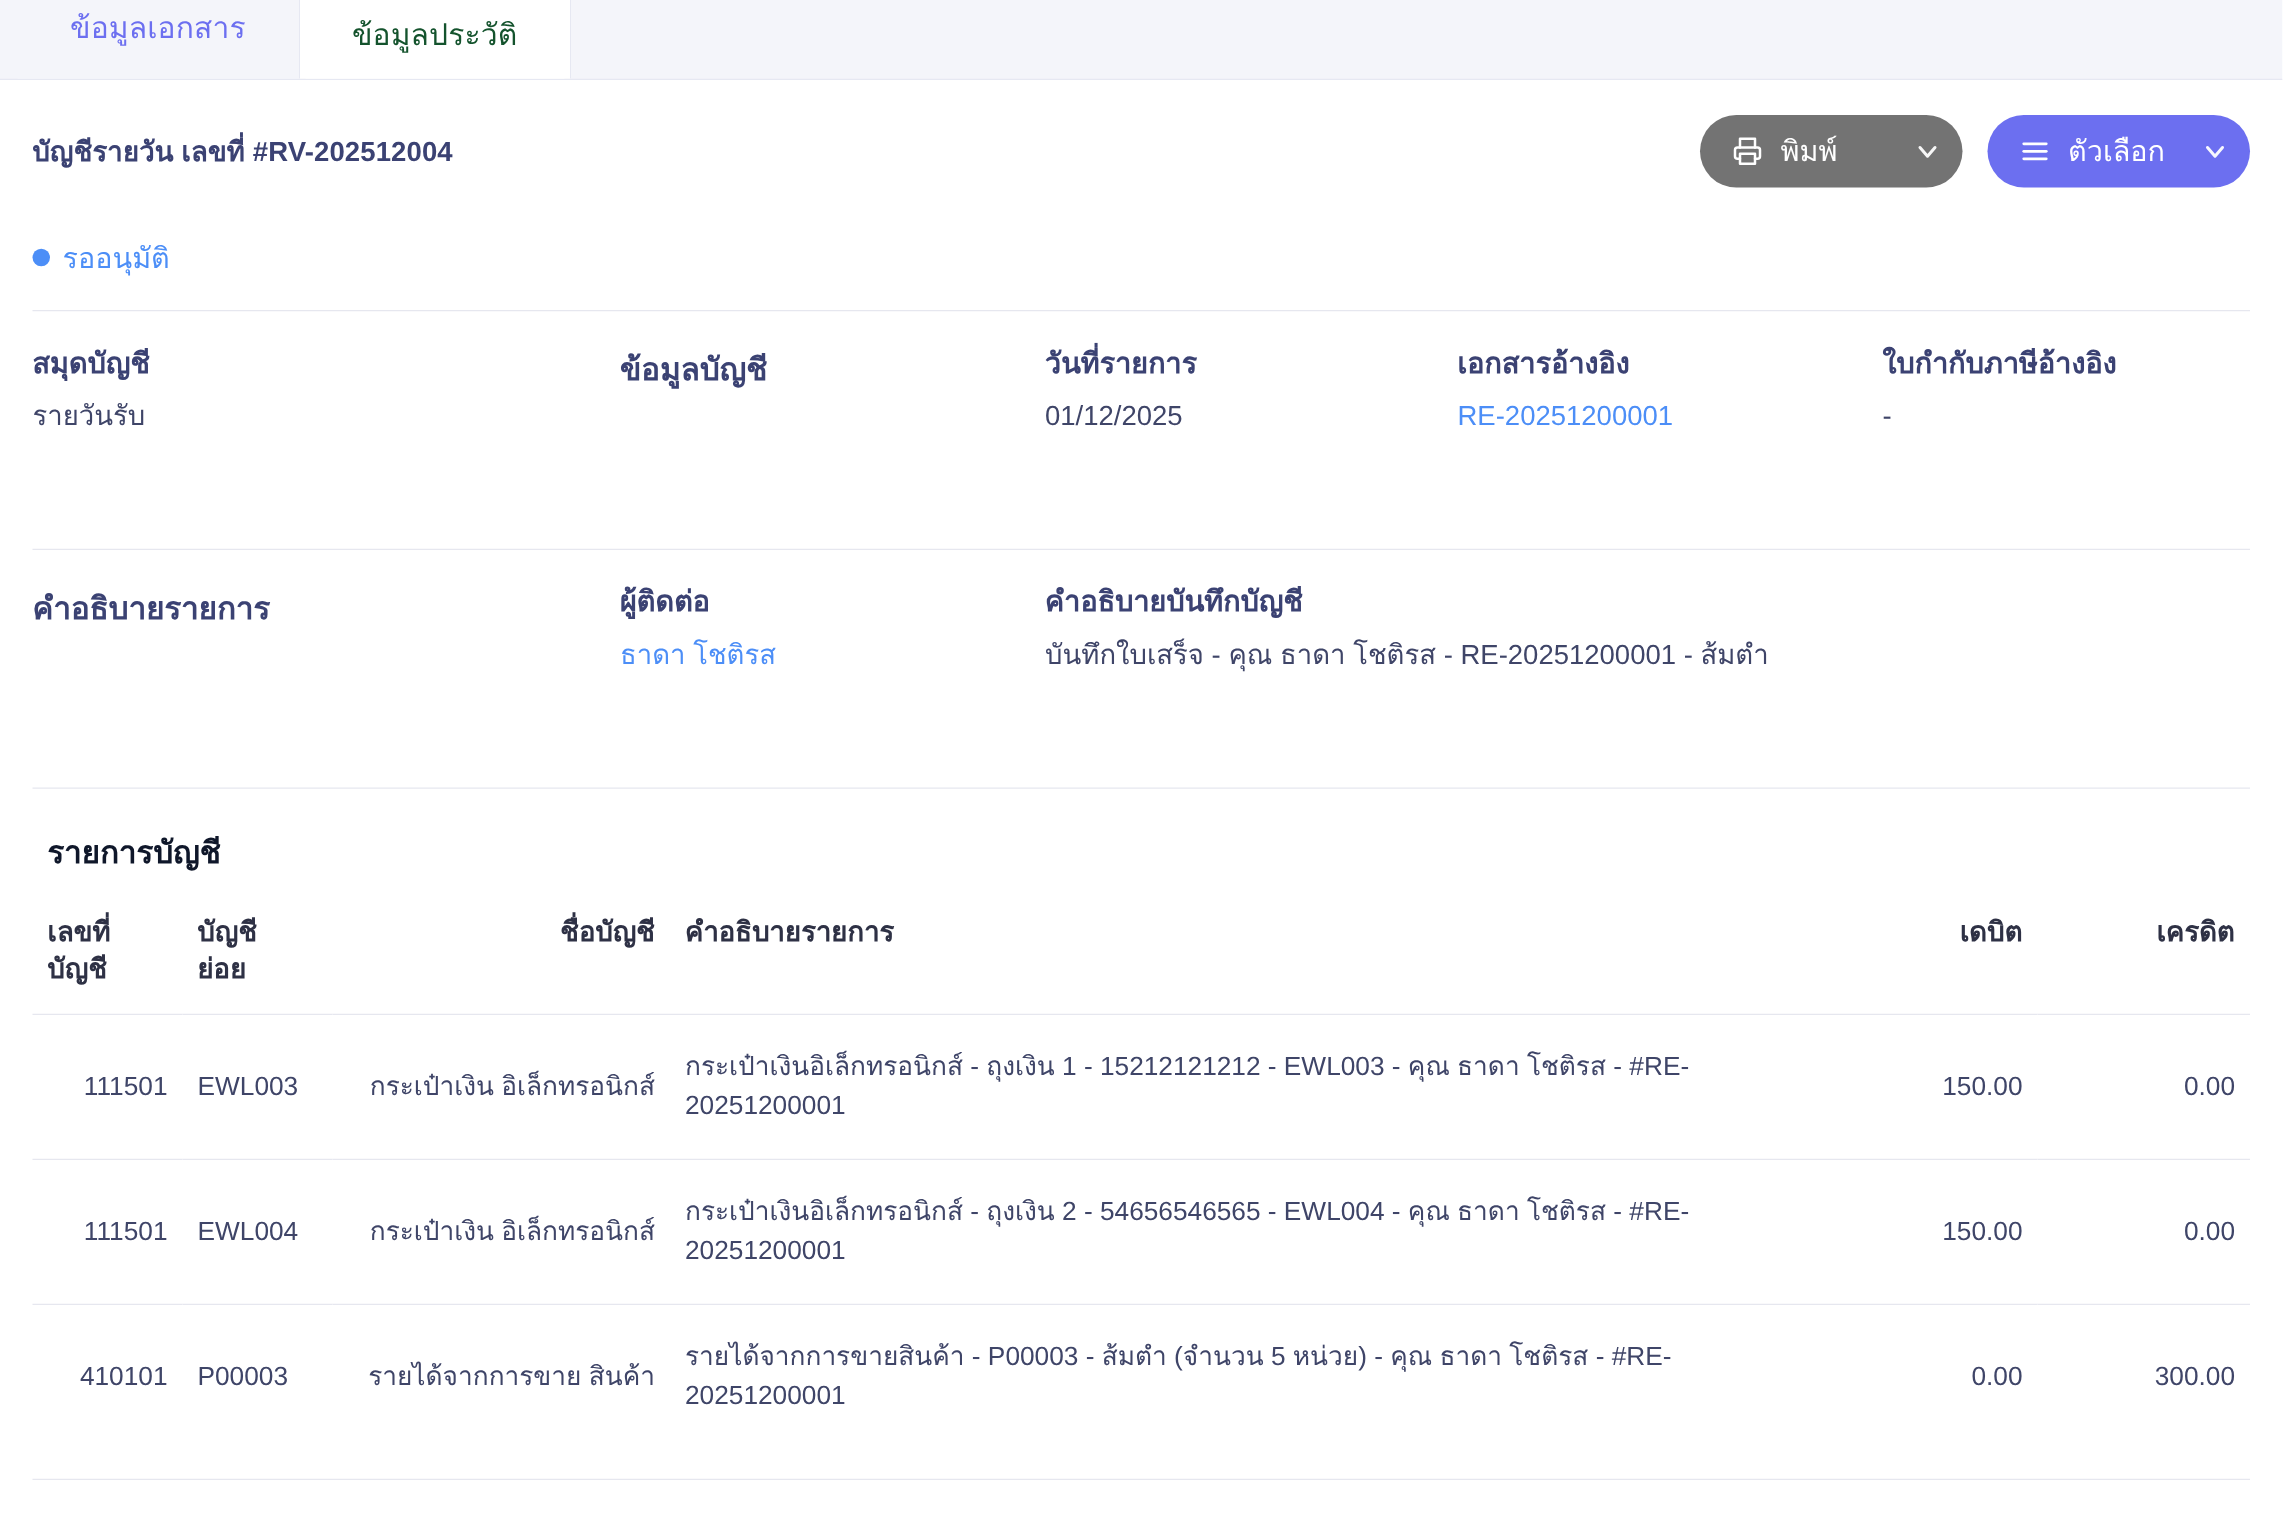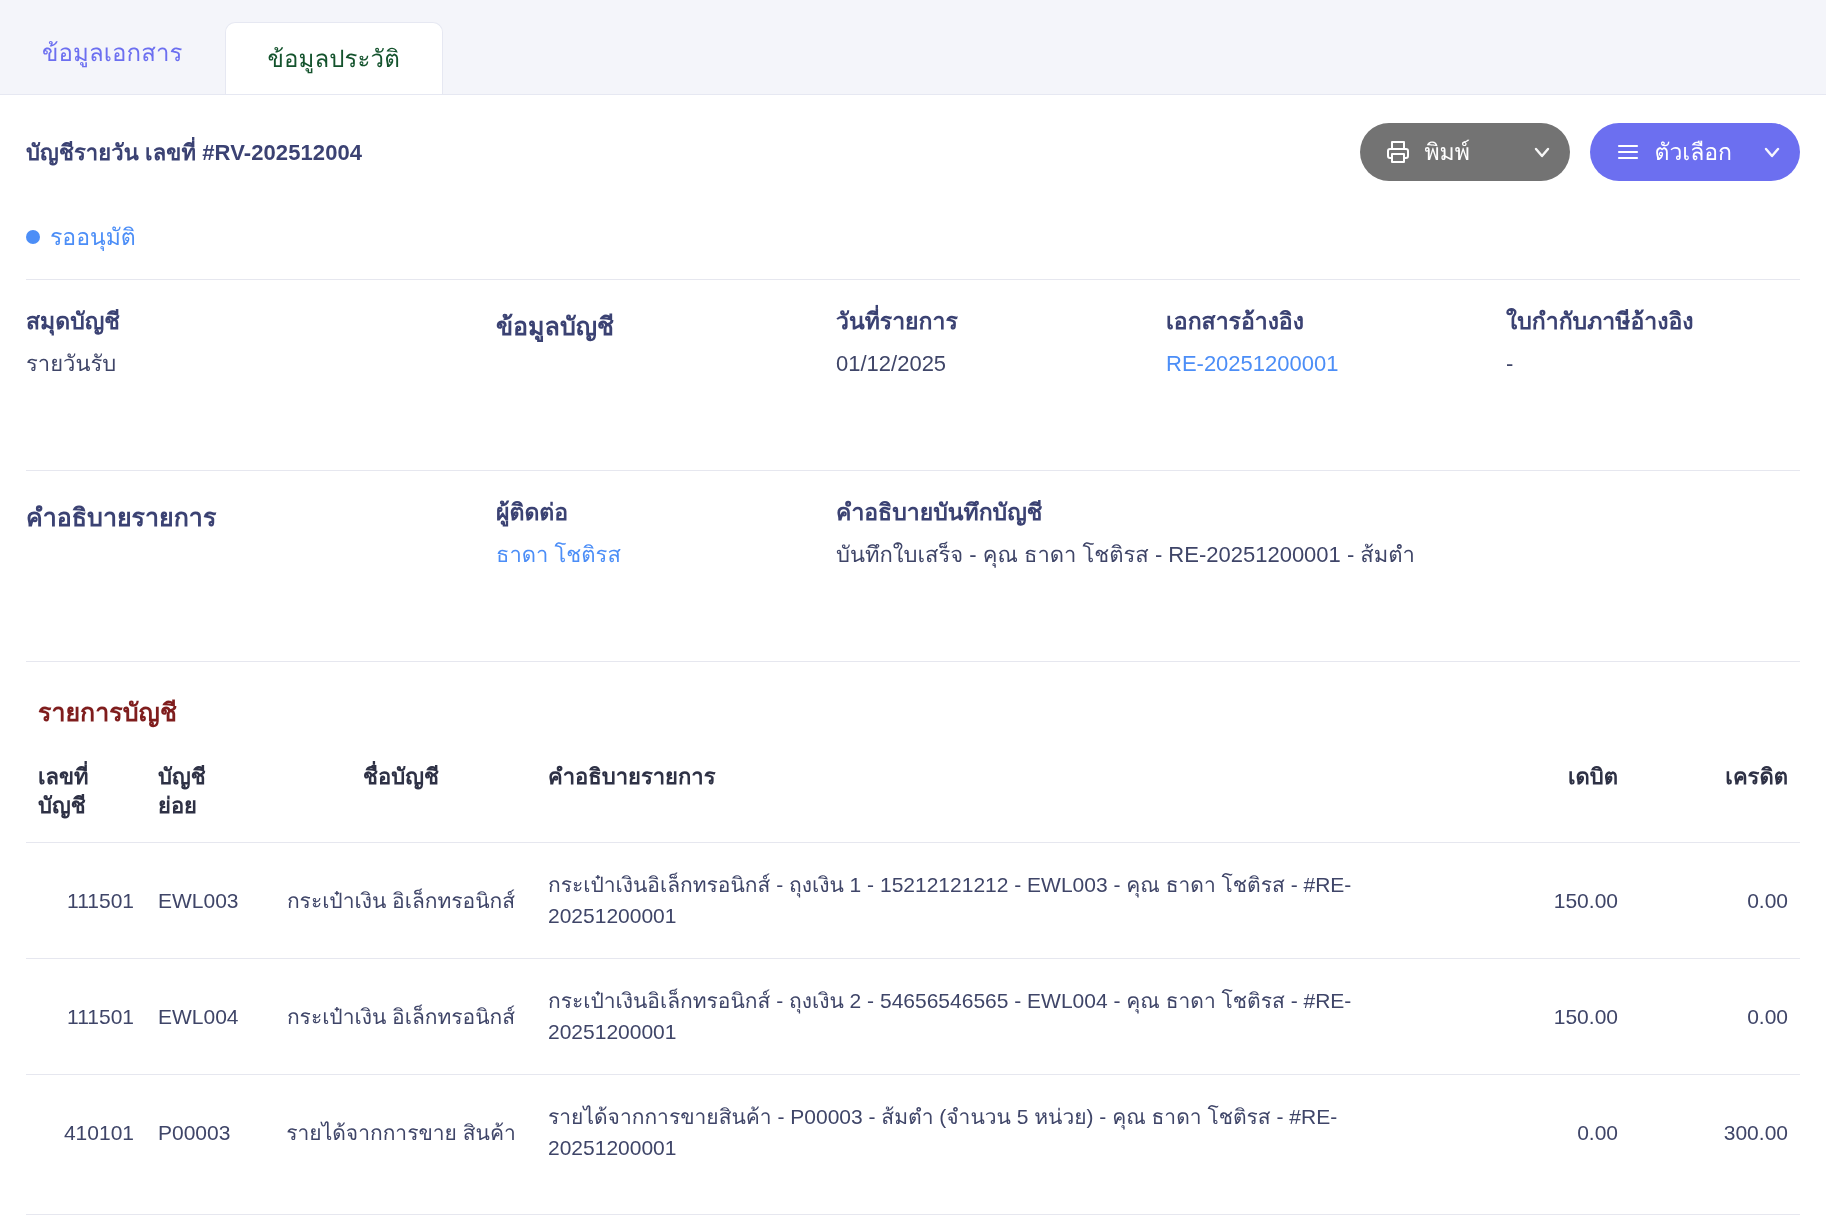--- a/index.html
+++ b/index.html
@@ -10,24 +10,25 @@
     background: #ffffff;
     font-family: "Liberation Sans", "DejaVu Sans", sans-serif;
     color: #3c4473;
     overflow: hidden;
   }
 
   .page { position: relative; width: 1826px; height: 1218px; }
 
   
   .tabstrip {
-    height: 95px;
+    height: 64px;
     background: #f4f5fa;
     display: flex;
     align-items: flex-end;
+    padding-left: 14px;
     border-bottom: 1px solid #e6e8f2;
   }
   .tab {
     height: 84px;
     display: flex;
     align-items: center;
     justify-content: center;
     font-size: 24px;
     padding: 0 42px;
     cursor: pointer;
@@ -126,21 +127,21 @@
     font-weight: bold;
     color: #3b4273;
   }
   .pad-block { padding-bottom: 66px; }
 
   
   .ledger-wrap { padding: 30px 26px 0 26px; }
   .ledger-title {
     font-size: 25px;
     font-weight: bold;
-    color: #7f1d1d;
+    color: #0f172a;
     margin-bottom: 22px;
     padding-left: 12px;
   }
   table.ledger {
     width: 100%;
     border-collapse: collapse;
     table-layout: fixed;
   }
   table.ledger th {
     font-size: 22px;
@@ -153,21 +154,21 @@
   table.ledger td {
     font-size: 21px;
     color: #3f4568;
     padding: 26px 12px;
     border-top: 1px solid #e6e7ef;
     line-height: 1.5;
     vertical-align: middle;
   }
   .c-num   { width: 120px; text-align: center; }
   .c-sub   { width: 120px; text-align: left; }
-  .c-name  { width: 270px; text-align: center; }
+  .c-name  { width: 270px; text-align: right; }
   .c-desc  { text-align: left; }
   .c-debit { width: 170px; text-align: right; }
   .c-credit{ width: 170px; text-align: right; }
   td.c-num { text-align: right; padding-right: 22px; }
   th.c-num { text-align: left; padding-left: 62px; }
   th.c-sub { padding-left: 12px; }
   th.c-debit, th.c-credit { text-align: right; padding-right: 28px; }
   td.c-debit, td.c-credit { padding-right: 28px; color: #2e3145; }
   td.c-sub { color: #3f4568; }
 

